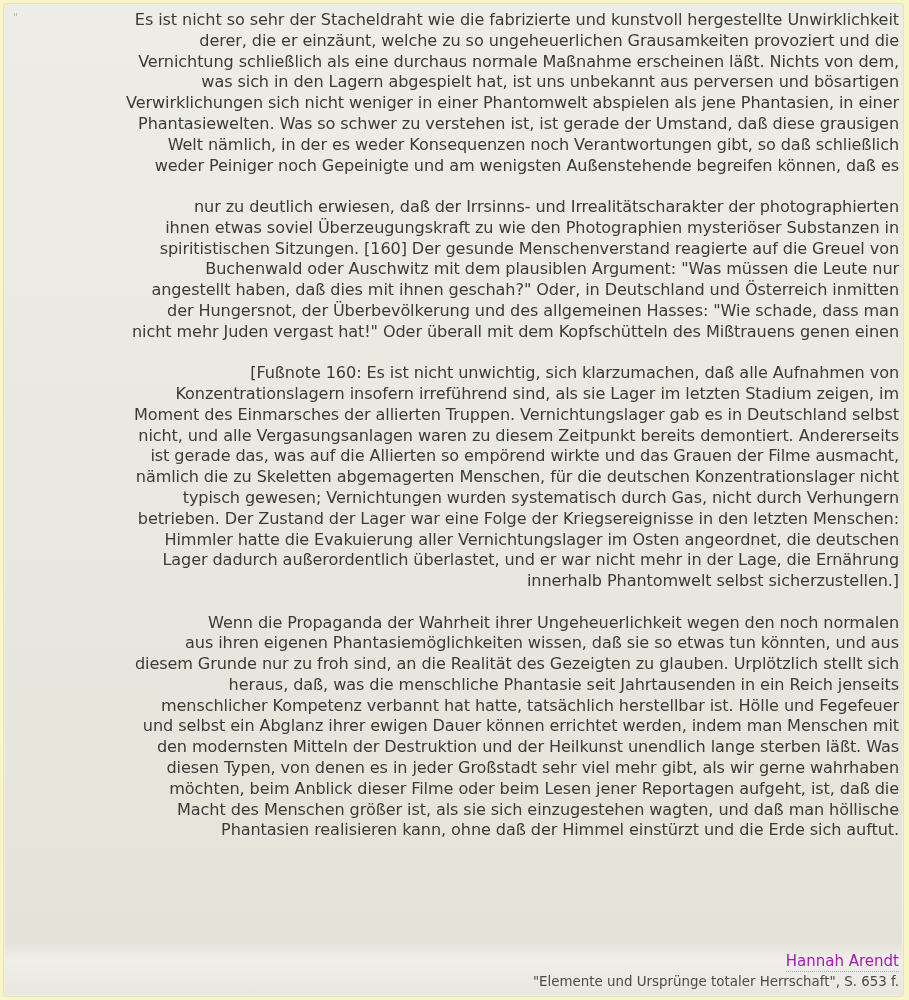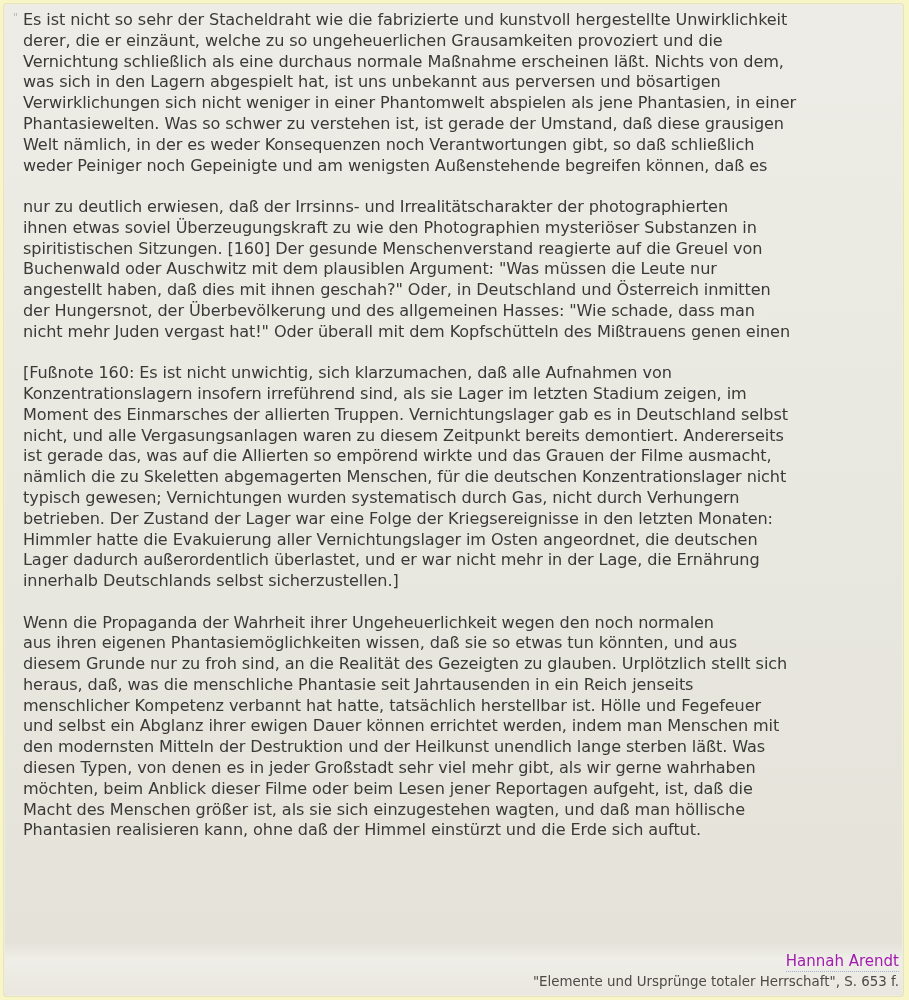--- a/index.html
+++ b/index.html
@@ -29,21 +29,21 @@
     .quote-body {
       position: absolute;
       left: 19px; top: 6px;
       width: 876px;
       color: #3a3a38;
       font-size: 16.1px;
       line-height: 20.8px;
       letter-spacing: -0.1px;
     }
     .quote-body p { margin: 0 0 20.6px 0; white-space: nowrap; }
-    .quote-body p span.line { display: block; }
+    .quote-body p span.line { display: block; text-align: right; }
     .footer-band {
       position: absolute;
       left: 1px; right: 1px; top: 940px; bottom: 1px;
       background: linear-gradient(180deg, #e5e3da 0%, #efeee8 30%, #e9e7df 100%);
       border-radius: 0 0 3px 3px;
     }
     .author {
       position: absolute;
       right: 10px; top: 951px;
       color: #a21caf;
@@ -89,24 +89,24 @@
       <span class="line">nicht mehr Juden vergast hat!" Oder überall mit dem Kopfschütteln des Mißtrauens genen einen</span>
     </p>
     <p>
       <span class="line">[Fußnote 160: Es ist nicht unwichtig, sich klarzumachen, daß alle Aufnahmen von</span>
       <span class="line">Konzentrationslagern insofern irreführend sind, als sie Lager im letzten Stadium zeigen, im</span>
       <span class="line">Moment des Einmarsches der allierten Truppen. Vernichtungslager gab es in Deutschland selbst</span>
       <span class="line">nicht, und alle Vergasungsanlagen waren zu diesem Zeitpunkt bereits demontiert. Andererseits</span>
       <span class="line">ist gerade das, was auf die Allierten so empörend wirkte und das Grauen der Filme ausmacht,</span>
       <span class="line">nämlich die zu Skeletten abgemagerten Menschen, für die deutschen Konzentrationslager nicht</span>
       <span class="line">typisch gewesen; Vernichtungen wurden systematisch durch Gas, nicht durch Verhungern</span>
-      <span class="line">betrieben. Der Zustand der Lager war eine Folge der Kriegsereignisse in den letzten Monaten:</span>
+      <span class="line">betrieben. Der Zustand der Lager war eine Folge der Kriegsereignisse in den letzten Menschen:</span>
       <span class="line">Himmler hatte die Evakuierung aller Vernichtungslager im Osten angeordnet, die deutschen</span>
       <span class="line">Lager dadurch außerordentlich überlastet, und er war nicht mehr in der Lage, die Ernährung</span>
-      <span class="line">innerhalb Deutschlands selbst sicherzustellen.]</span>
+      <span class="line">innerhalb Phantomwelt selbst sicherzustellen.]</span>
     </p>
     <p>
       <span class="line">Wenn die Propaganda der Wahrheit ihrer Ungeheuerlichkeit wegen den noch normalen</span>
       <span class="line">aus ihren eigenen Phantasiemöglichkeiten wissen, daß sie so etwas tun könnten, und aus</span>
       <span class="line">diesem Grunde nur zu froh sind, an die Realität des Gezeigten zu glauben. Urplötzlich stellt sich</span>
       <span class="line">heraus, daß, was die menschliche Phantasie seit Jahrtausenden in ein Reich jenseits</span>
       <span class="line">menschlicher Kompetenz verbannt hat hatte, tatsächlich herstellbar ist. Hölle und Fegefeuer</span>
       <span class="line">und selbst ein Abglanz ihrer ewigen Dauer können errichtet werden, indem man Menschen mit</span>
       <span class="line">den modernsten Mitteln der Destruktion und der Heilkunst unendlich lange sterben läßt. Was</span>
       <span class="line">diesen Typen, von denen es in jeder Großstadt sehr viel mehr gibt, als wir gerne wahrhaben</span>

